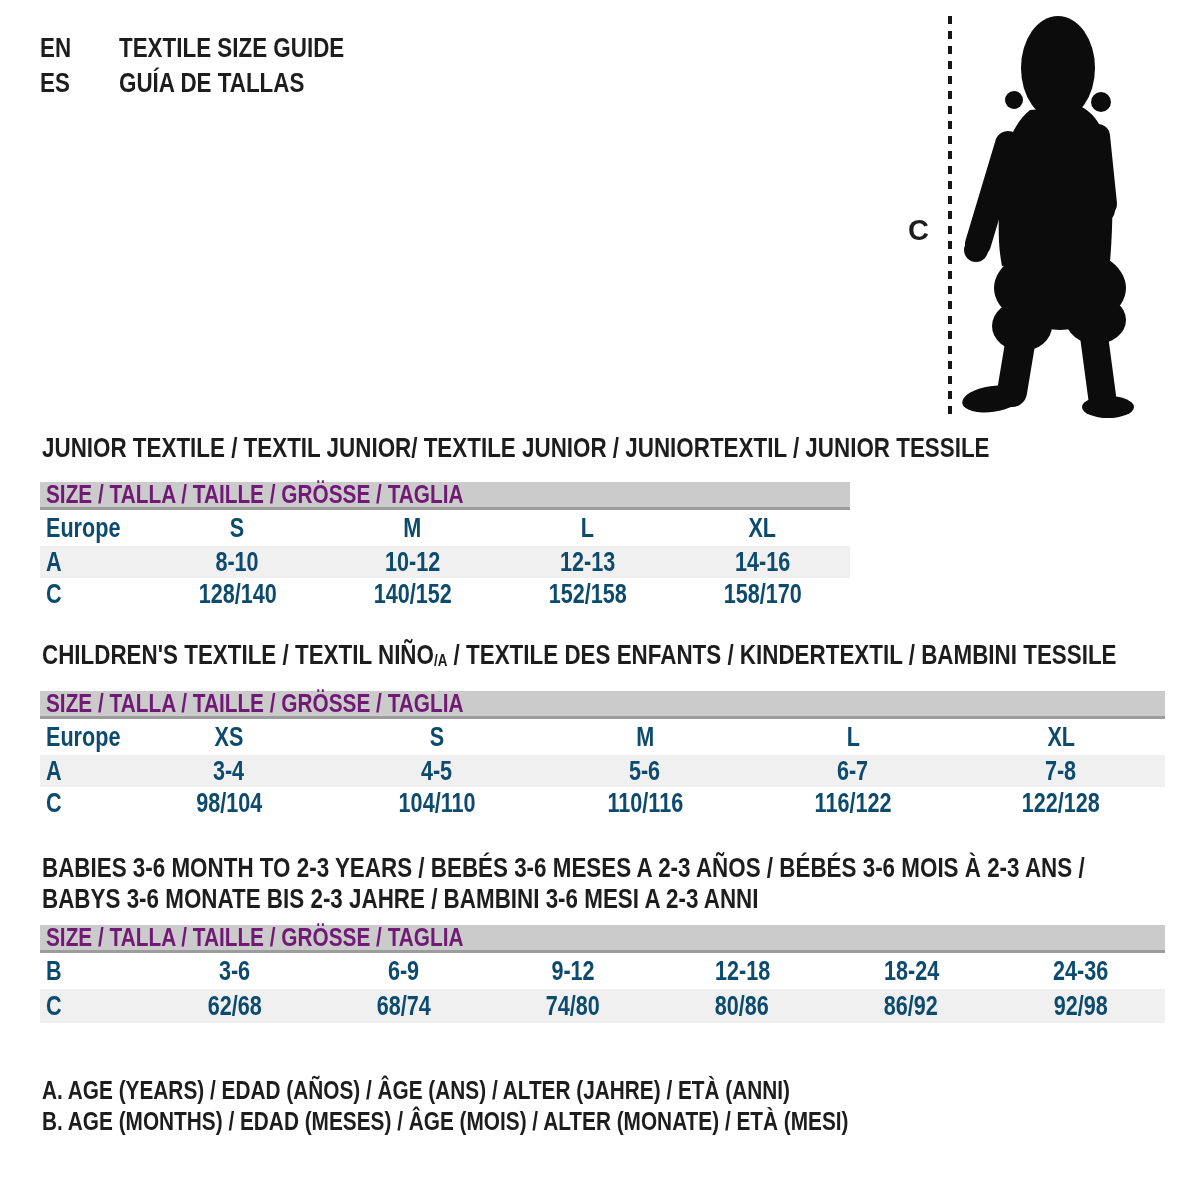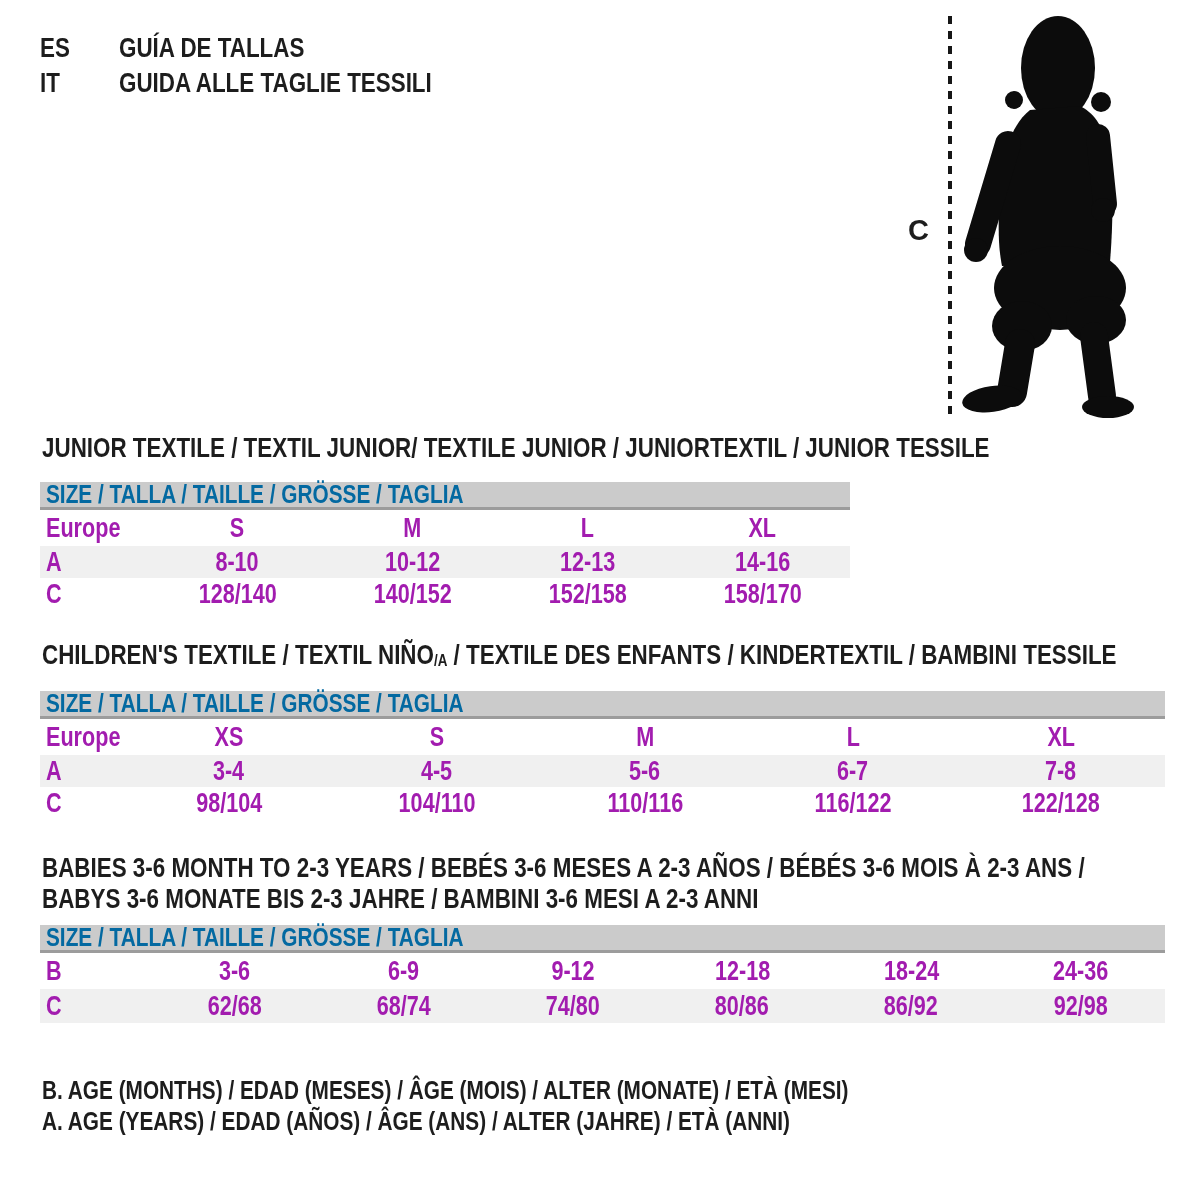--- a/index.html
+++ b/index.html
@@ -33,45 +33,45 @@
   #t3-title { top:852px; }
   .subm { font-size:0.6em; position:relative; top:0.12em; }
 
   
   .tbl { position:absolute; left:40px; }
   #t1 { top:482px; width:810px; }
   #t2 { top:691px; width:1125px; }
   #t3 { top:925px; width:1125px; }
   .bar {
     height:25px; background:#cbcbcb; border-bottom:3px solid #9c9c9c;
-    display:flex; align-items:center; padding-left:6px; font-size:26px; color:#0369a1;
+    display:flex; align-items:center; padding-left:6px; font-size:26px; color:#701a75;
   }
   table { width:100%; border-collapse:collapse; table-layout:fixed; }
-  td { padding:0; text-align:center; font-size:27px; font-weight:bold; color:#a21caf; }
+  td { padding:0; text-align:center; font-size:27px; font-weight:bold; color:#0c4a6e; }
   td.lbl { text-align:left; padding-left:6px; }
   tr.h36 { height:36px; } tr.h34 { height:34px; } tr.h32 { height:32px; }
   tr.shade { background:#f0f0f0; }
   col.clbl-110 { width:110px; } col.clbl-85 { width:85px; }
 
   
   .legend { position:absolute; left:42px; top:1075px; font-size:26px; line-height:31px; }
 </style>
 </head>
 <body>
 
 <div id="page">
 
   <div class="langs">
     <div class="lang-row">
+      <span class="lang-code"><span class="cond ox-l">EN</span></span>
+      <span class="cond ox-l">TEXTILE SIZE GUIDE</span>
+    </div>
+    <div class="lang-row">
       <span class="lang-code"><span class="cond ox-l">ES</span></span>
       <span class="cond ox-l">GUÍA DE TALLAS</span>
-    </div>
-    <div class="lang-row">
-      <span class="lang-code"><span class="cond ox-l">IT</span></span>
-      <span class="cond ox-l">GUIDA ALLE TAGLIE TESSILI</span>
     </div>
   </div>
 
   <div class="c-label">C</div>
   <div class="dash-line"></div>
   <svg class="silhouette" viewBox="0 0 176 406" aria-hidden="true">
     <g fill="#0c0c0c" stroke="none">
       <ellipse cx="98" cy="54" rx="37" ry="52"></ellipse>
       <circle cx="54" cy="86" r="9"></circle>
       <circle cx="141" cy="88" r="10"></circle>
@@ -211,17 +211,17 @@
         <td><span class="cond ox-c">74/80</span></td>
         <td><span class="cond ox-c">80/86</span></td>
         <td><span class="cond ox-c">86/92</span></td>
         <td><span class="cond ox-c">92/98</span></td>
       </tr>
       </tbody>
     </table>
   </div>
 
   <div class="legend">
+    <div><span class="cond ox-l">A. AGE (YEARS) / EDAD (AÑOS) / ÂGE (ANS) / ALTER (JAHRE) / ETÀ (ANNI)</span></div>
     <div><span class="cond ox-l">B. AGE (MONTHS) / EDAD (MESES) / ÂGE (MOIS) / ALTER (MONATE) / ETÀ (MESI)</span></div>
-    <div><span class="cond ox-l">A. AGE (YEARS) / EDAD (AÑOS) / ÂGE (ANS) / ALTER (JAHRE) / ETÀ (ANNI)</span></div>
   </div>
 
 </div>
 
 </body></html>

